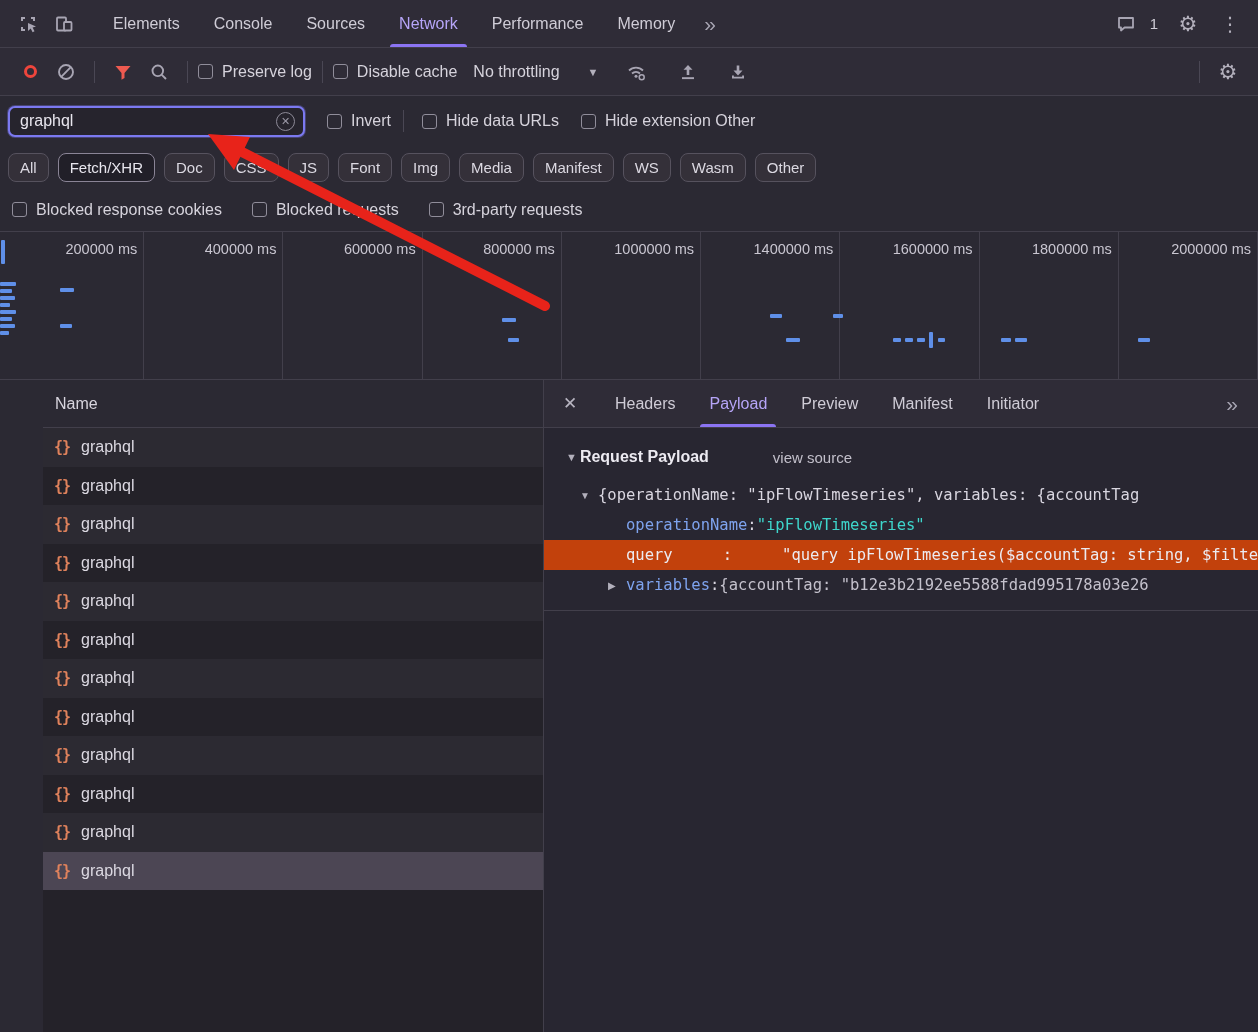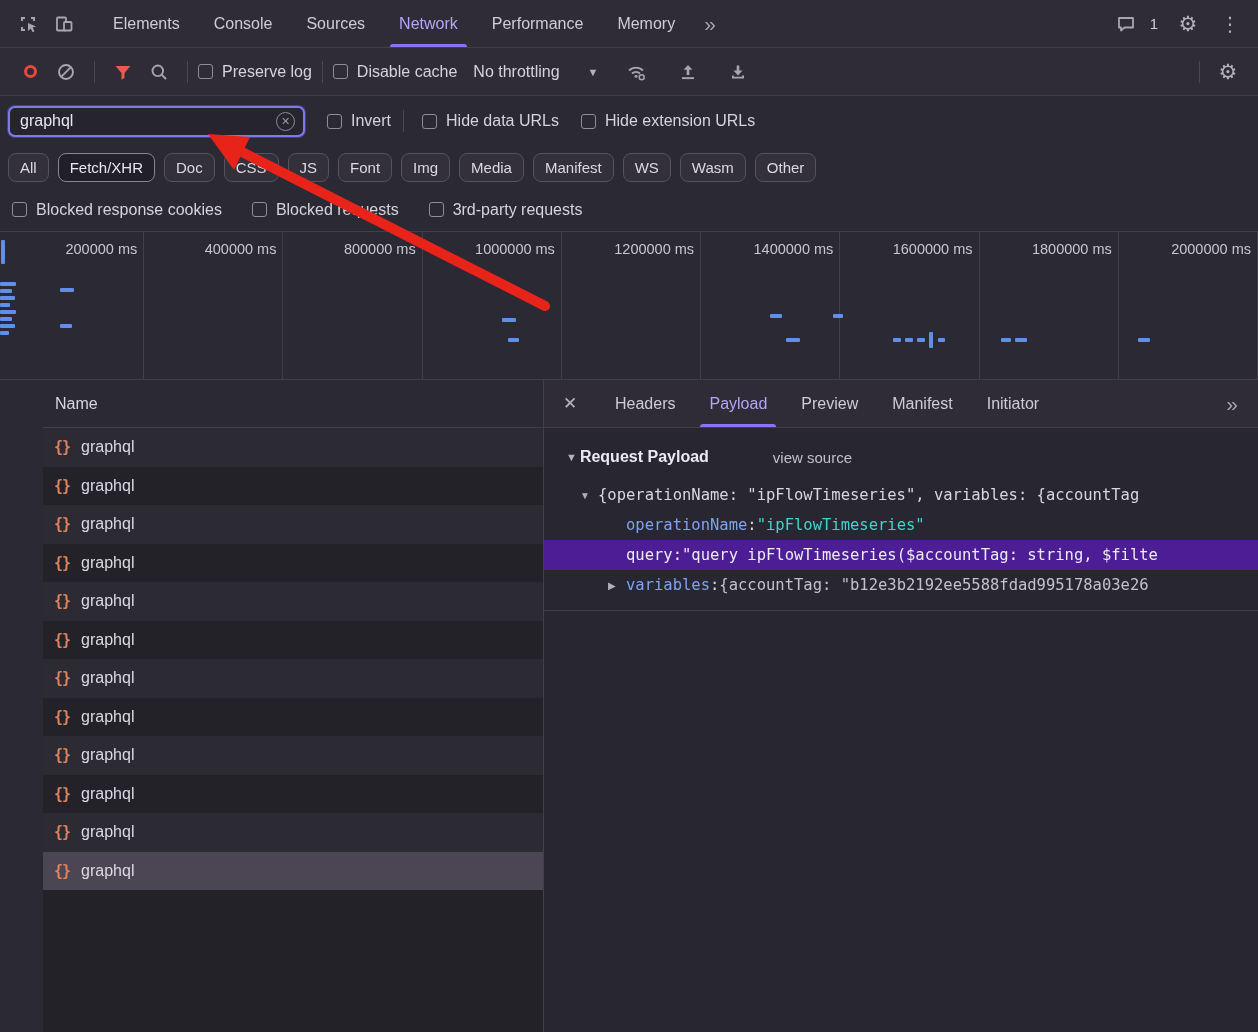--- a/index.html
+++ b/index.html
@@ -100,21 +100,21 @@
   .payload { flex:1; padding-top:15px; overflow:hidden;
     font-family:"DejaVu Sans Mono", monospace; }
   .payload-head { display:flex; align-items:center; padding-left:22px; height:28px;
     font-family:"Liberation Sans", sans-serif; }
   .ph-exp { font-size:11px; color:#b3b0bc; margin-right:3px; }
   .ph-title { font-size:16px; font-weight:bold; color:#eceaf1; }
   .view-source { margin-left:64px; font-size:15px; color:#c2bfca; cursor:pointer; }
   .tree { margin-top:9px; padding-bottom:10px; border-bottom:1px solid #423f4b; }
   .tree-row { height:30px; display:flex; align-items:center; font-size:15.5px;
     white-space:nowrap; overflow:hidden; cursor:default; }
-  .tree-row.selected { background:#4c1d95; }
+  .tree-row.selected { background:#c2410c;justify-content:space-between; }
   .expander { width:18px; flex:0 0 18px; font-size:10px; color:#b3b0bc;
     font-family:"Liberation Sans", sans-serif; }
   .t-key { color:#7ea3ee; } .t-str { color:#3ed6cc; } .t-plain { color:#d9d6e0; }
   .t-dim { color:#c4c1cc; } .t-white { color:#ecebf1; }
 
   
   .arrow-overlay { position:absolute; inset:0; pointer-events:none; z-index:50; }
 </style>
 </head>
 <body>
@@ -230,21 +230,21 @@
     <span class="cb-box"></span>
     <span class="cb-label">Invert</span>
   </span>
   <span class="divider-v"></span>
   <span class="cb" style="margin-left:6px">
     <span class="cb-box"></span>
     <span class="cb-label">Hide data URLs</span>
   </span>
   <span class="cb">
     <span class="cb-box"></span>
-    <span class="cb-label">Hide extension URLs</span>
+    <span class="cb-label">Hide extension Other</span>
   </span>
 </div>
 
 <div class="chiprow">
     <button class="chip">All</button>
     <button class="chip active">Fetch/XHR</button>
     <button class="chip">Doc</button>
     <button class="chip">CSS</button>
     <button class="chip">JS</button>
     <button class="chip">Font</button>
@@ -273,27 +273,27 @@
 
 <div class="waterfall">
   <div class="wf-grid">
       <div class="wf-col">
         <span class="wf-label">200000 ms</span>
       </div>
       <div class="wf-col">
         <span class="wf-label">400000 ms</span>
       </div>
       <div class="wf-col">
+        <span class="wf-label">600000 ms</span>
+      </div>
+      <div class="wf-col">
         <span class="wf-label">800000 ms</span>
       </div>
       <div class="wf-col">
         <span class="wf-label">1000000 ms</span>
-      </div>
-      <div class="wf-col">
-        <span class="wf-label">1200000 ms</span>
       </div>
       <div class="wf-col">
         <span class="wf-label">1400000 ms</span>
       </div>
       <div class="wf-col">
         <span class="wf-label">1600000 ms</span>
       </div>
       <div class="wf-col">
         <span class="wf-label">1800000 ms</span>
       </div>

